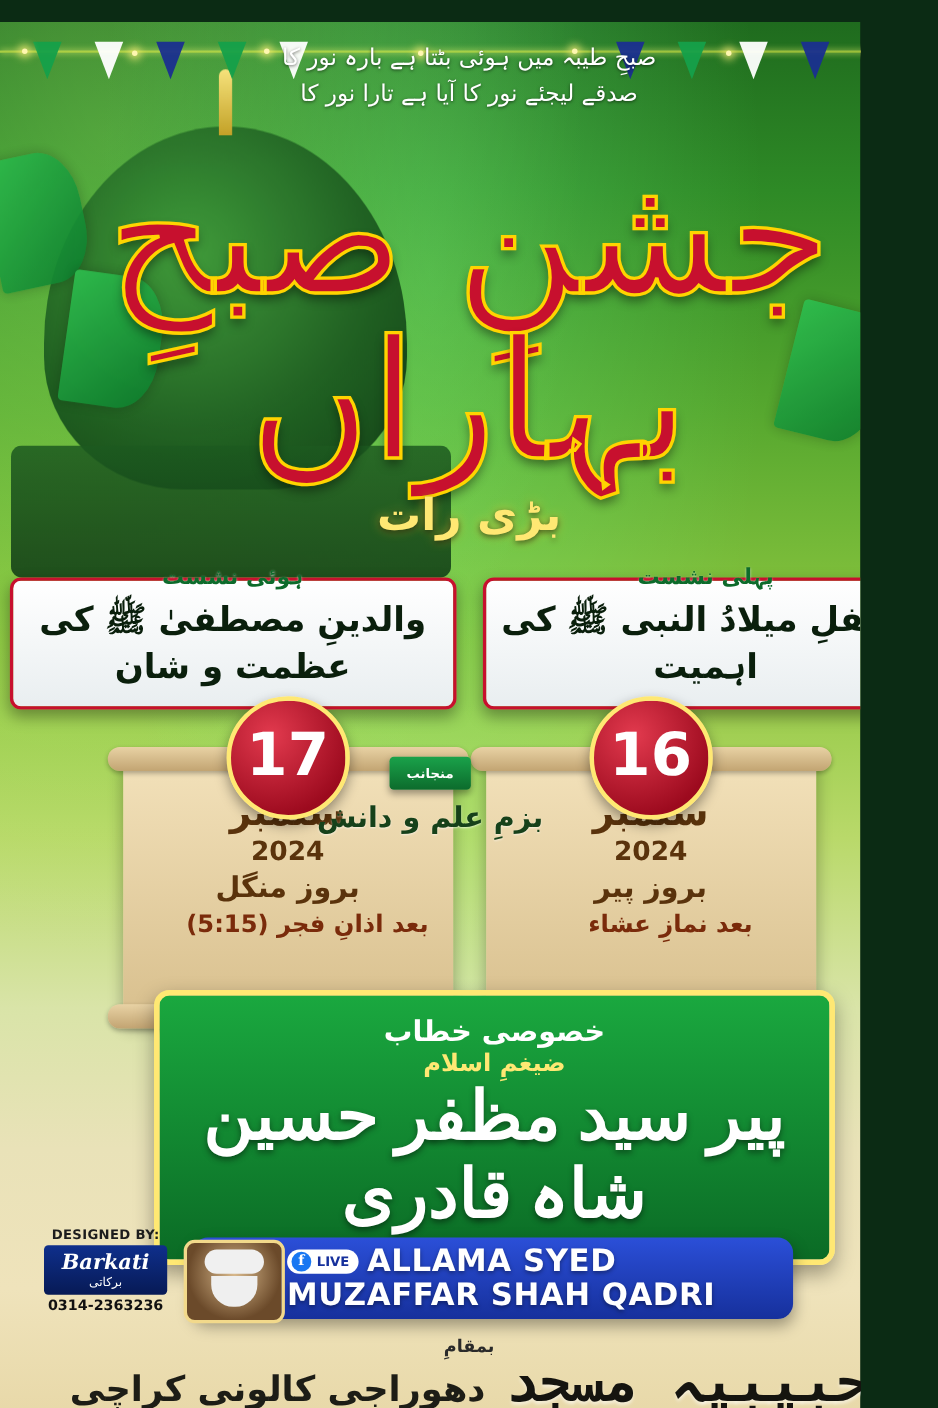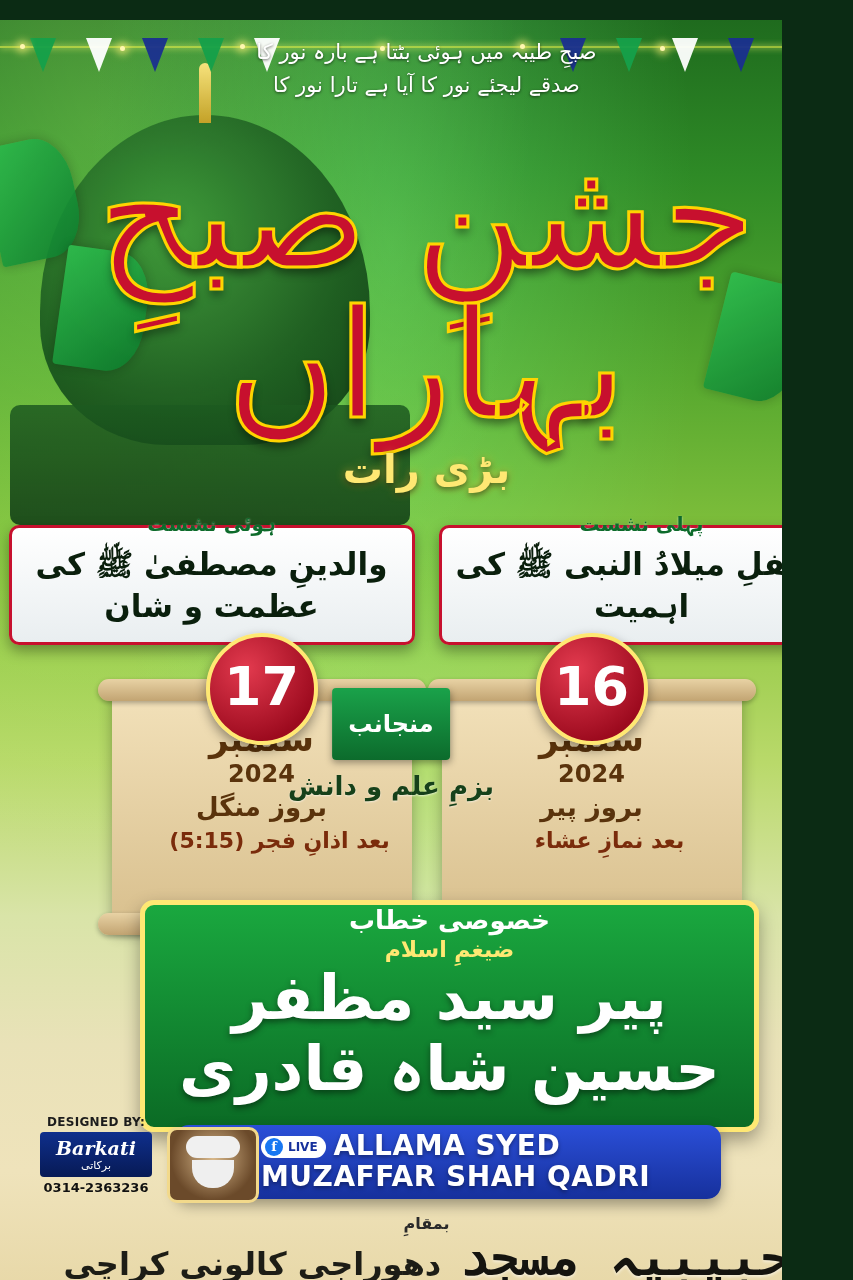--- a/index.html
+++ b/index.html
@@ -243,43 +243,43 @@
     left: 50%; top: 668px;
     transform: translateX(-50%);
     text-align: center;
     direction: rtl;
     z-index: 4;
   }
   .mid-tag .ribbon {
     display: inline-block;
     background: linear-gradient(180deg,#1aa24a,#0c6b2c);
     color: #fff;
-    font-size: 24px;
-    font-weight: bold;
-    padding: 22px 16px;
+    font-size: 12px;
+    font-weight: bold;
+    padding: 8px 16px;
     border-radius: 4px;
     box-shadow: 0 3px 7px rgba(0,0,0,.35);
   }
   .mid-tag .lines {
     margin-top: 10px;
     font-size: 26px;
     font-weight: bold;
     color: #16411a;
     line-height: 1.3;
     text-shadow: 0 1px 2px rgba(255,255,255,.6);
   }
   
   .speaker-panel {
     position: absolute;
     left: 140px; top: 880px;
     width: 573px;
     background: linear-gradient(180deg,#1aa83f,#0b6b25);
     border: 5px solid #ffe873;
     border-radius: 14px;
-    padding: 0 18px 22px;
+    padding: 18px 18px 22px;
     text-align: center;
     direction: rtl;
     box-shadow: 0 8px 18px rgba(0,0,0,.35);
   }
   .speaker-heading {
     font-size: 26px;
     font-weight: bold;
     color: #ffffff;
     margin-bottom: 2px;
   }
@@ -287,20 +287,21 @@
     font-size: 22px;
     font-weight: bold;
     color: #ffe873;
   }
   .speaker-name {
     font-size: 62px;
     font-weight: bold;
     color: #ffffff;
     line-height: 1.15;
     text-shadow: 0 3px 6px rgba(0,0,0,.45);
+    font-family: Liberation Serif, serif;
   }
   
   .designer {
     position: absolute;
     left: 40px; top: 1095px;
     width: 112px;
     text-align: center;
     color: #1c1c1c;
   }
   .designer .dtitle {

